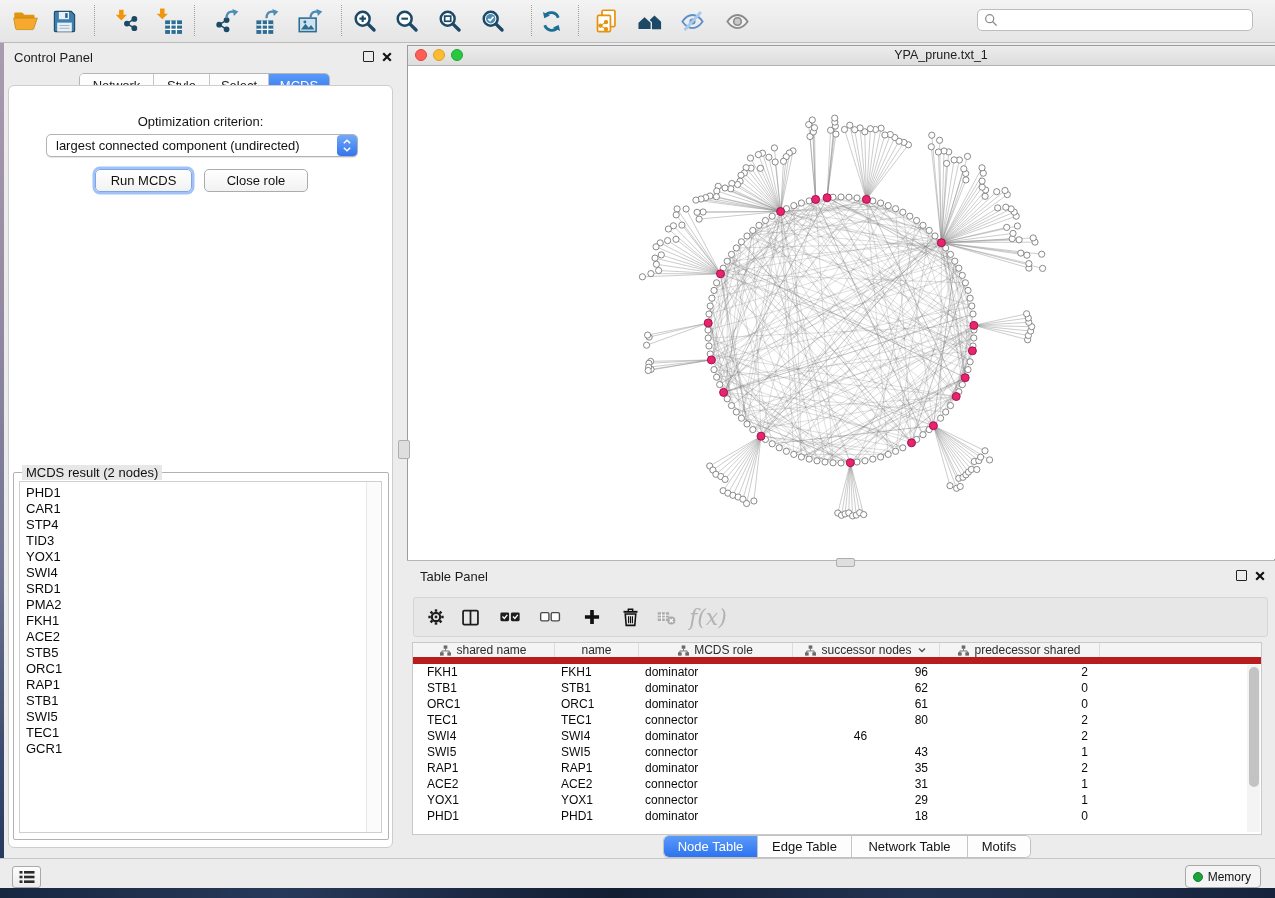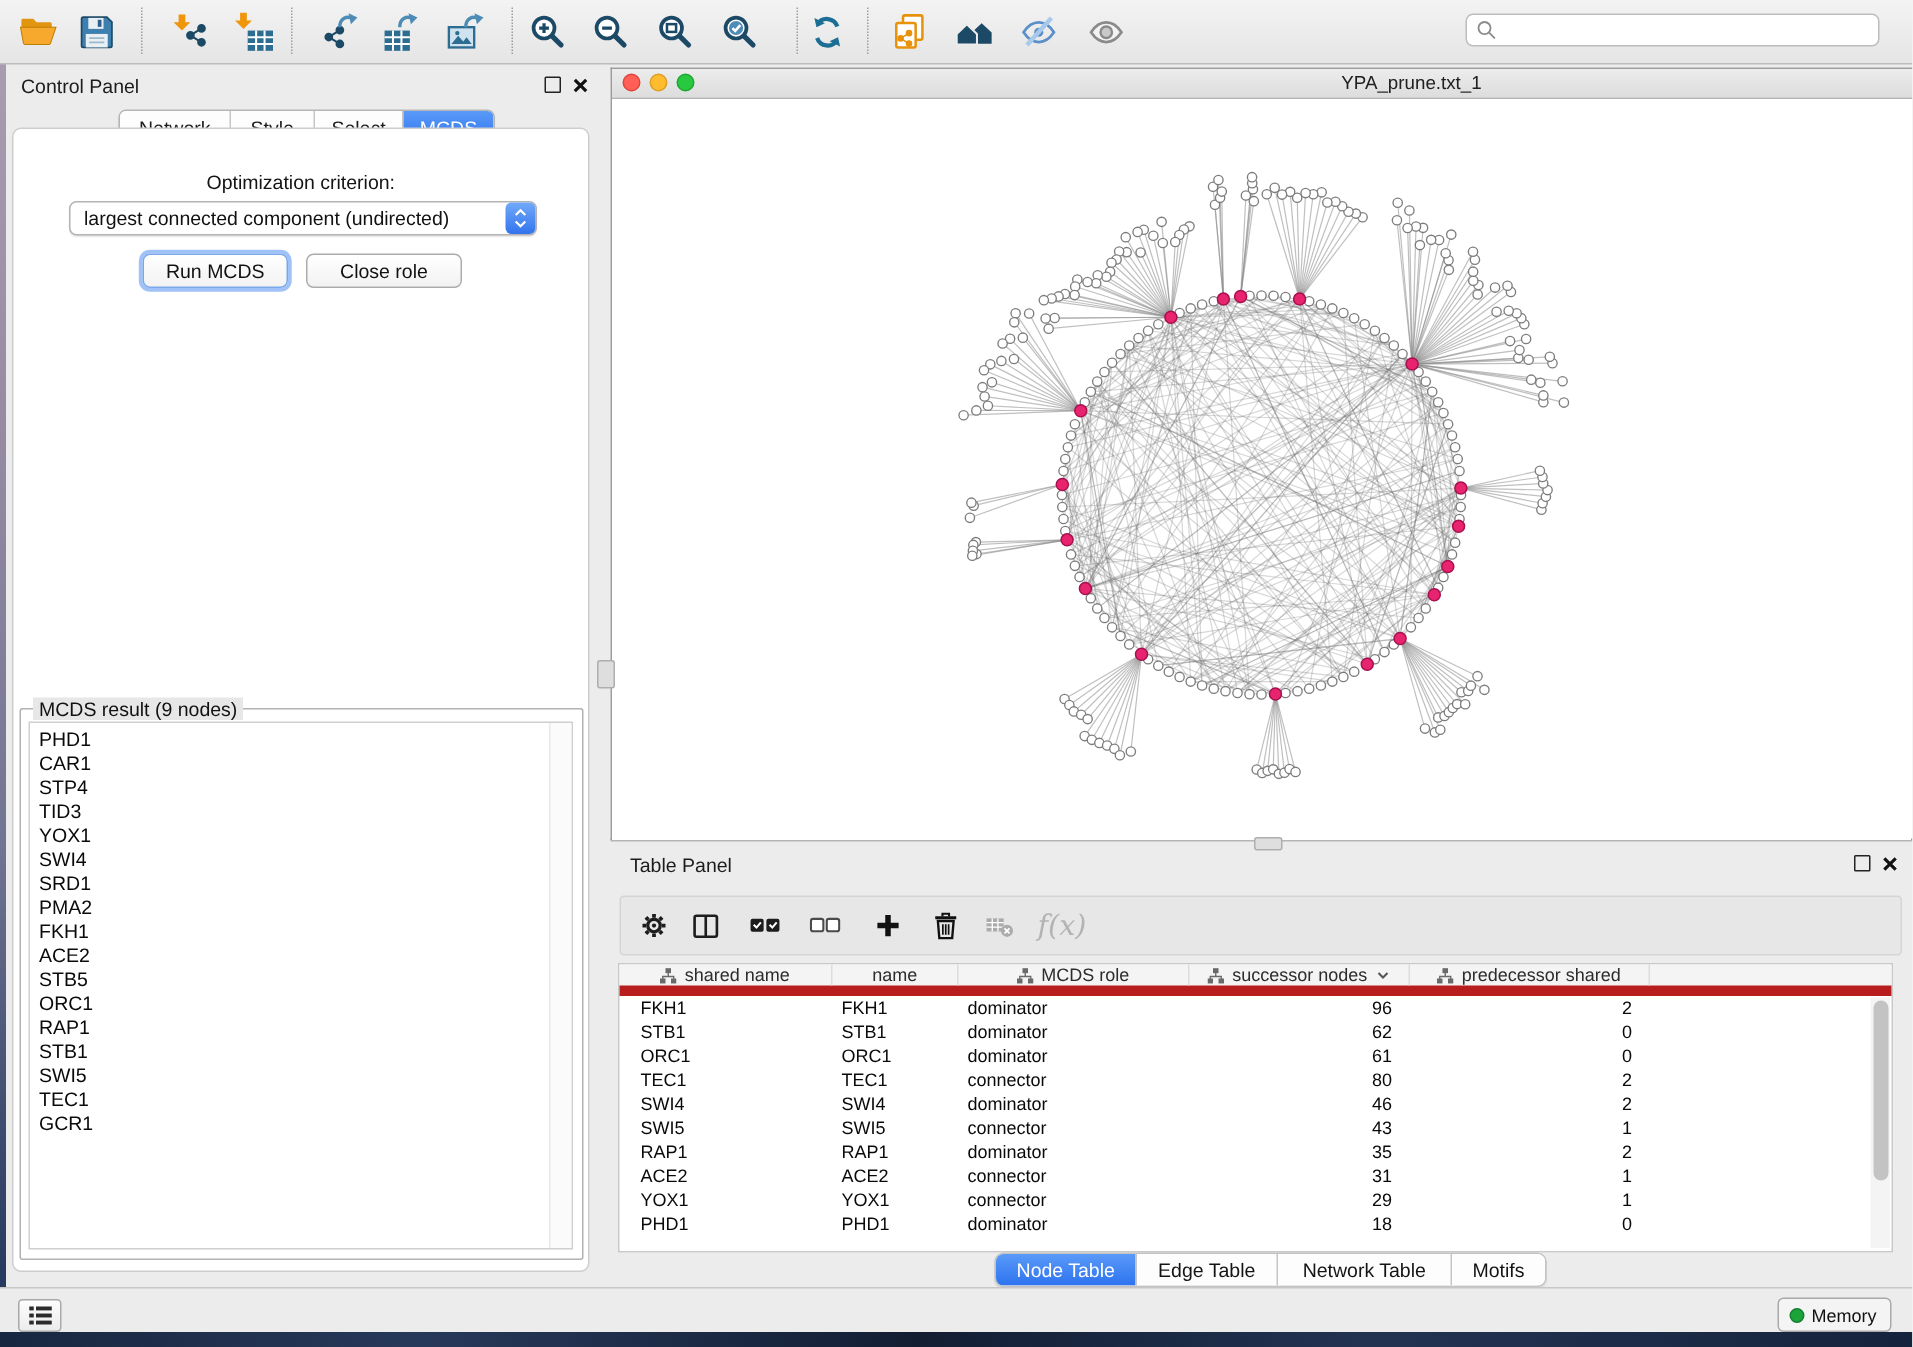--- a/index.html
+++ b/index.html
@@ -335,21 +335,21 @@
         <span class="stepper">
           <svg width="10" height="15" viewBox="0 0 10 15">
               <path d="M1.8 5.3 5 2.2l3.2 3.1" fill="none" stroke="#fff" stroke-width="1.5"></path>
               <path d="M1.8 9.7 5 12.8l3.2-3.1" fill="none" stroke="#fff" stroke-width="1.5"></path>
             </svg>
         </span>
       </div>
       <div class="btn focusring" style="left:86px;top:83px;width:97px">Run MCDS</div>
       <div class="btn" style="left:195px;top:83px;width:104px">Close role</div>
       <div class="groupbox">
-        <span class="grouptitle">MCDS result (9 nodes)</span>
+        <span class="grouptitle">MCDS result (2 nodes)</span>
         <div class="listbox">
           <div class="list-inner" id="mcds-list">
               <div class="litem">PHD1</div>
               <div class="litem">CAR1</div>
               <div class="litem">STP4</div>
               <div class="litem">TID3</div>
               <div class="litem">YOX1</div>
               <div class="litem">SWI4</div>
               <div class="litem">SRD1</div>
               <div class="litem">PMA2</div>
@@ -1219,21 +1219,21 @@
                   <line x1="10.6" y1="6" x2="10.6" y2="16"></line>
                 </g>
                 <circle cx="17.5" cy="15.5" r="4.6" fill="#ababab"></circle>
                 <path d="M15.6 13.6l3.8 3.8M19.4 13.6l-3.8 3.8" stroke="#fff" stroke-width="1.4"></path>
               </g>
             </svg>
           </span>
         </div>
         <div class="ttbtn" style="left: 277px;">
           <span style="display:flex">
-            <span style="font-family:'DejaVu Serif',serif;font-style:italic;font-size:19px;color:#b3b3b3">f(x)</span>
+            <span style="font-family:'DejaVu Serif',serif;font-style:italic;font-size:22px;color:#b3b3b3">f(x)</span>
           </span>
         </div>
       </div>
     <div class="tablewrap">
       <div class="thead" id="table-head">
           <div class="th" style="width: 142px;">
             <span style="display:flex">
               <svg width="11" height="11" viewBox="0 0 12 12">
                 <path d="M6 4v2M2 9V6.5h8V9" stroke="#6a6a6a" fill="none"></path>
                 <g fill="#6a6a6a">
@@ -1319,21 +1319,21 @@
             <div class="td" style="width: 142px; padding-left: 14px;">TEC1</div>
             <div class="td" style="width: 84px; padding-left: 6px;">TEC1</div>
             <div class="td" style="width: 154px; padding-left: 6px;">connector</div>
             <div class="td num" style="width: 147px;">80</div>
             <div class="td num" style="width: 160px;">2</div>
           </div>
           <div class="trow">
             <div class="td" style="width: 142px; padding-left: 14px;">SWI4</div>
             <div class="td" style="width: 84px; padding-left: 6px;">SWI4</div>
             <div class="td" style="width: 154px; padding-left: 6px;">dominator</div>
-            <div class="td num" style="width: 147px;">46</div>
+            <div class="td num" style="width: 147px; text-align: center;">46</div>
             <div class="td num" style="width: 160px;">2</div>
           </div>
           <div class="trow">
             <div class="td" style="width: 142px; padding-left: 14px;">SWI5</div>
             <div class="td" style="width: 84px; padding-left: 6px;">SWI5</div>
             <div class="td" style="width: 154px; padding-left: 6px;">connector</div>
             <div class="td num" style="width: 147px;">43</div>
             <div class="td num" style="width: 160px;">1</div>
           </div>
           <div class="trow">

